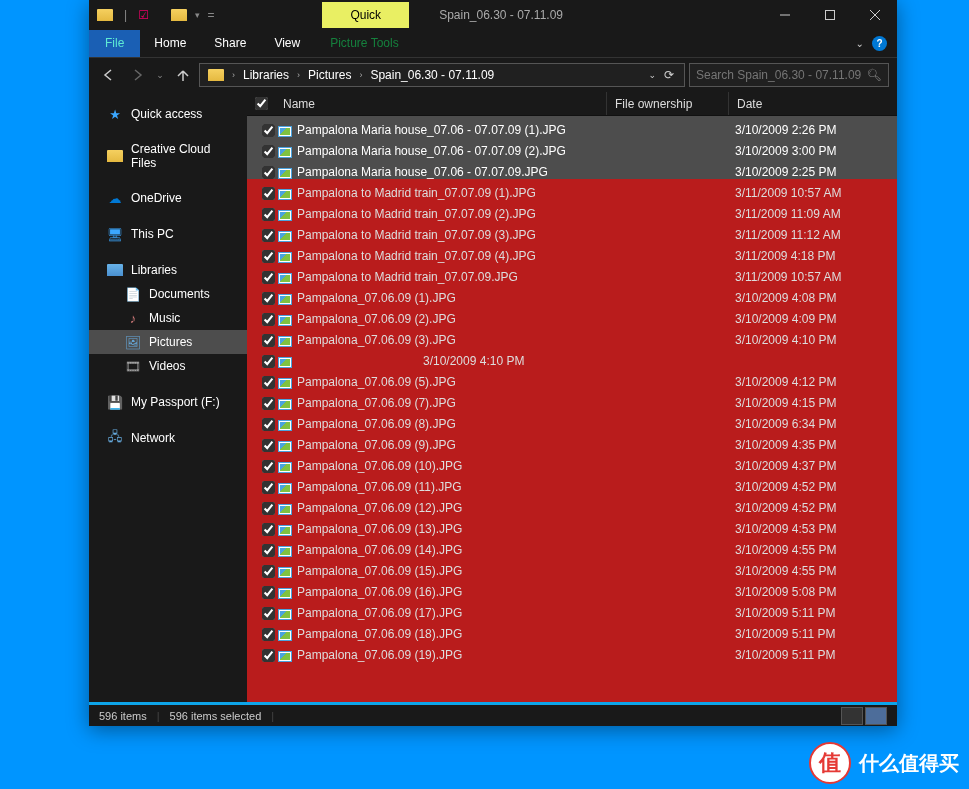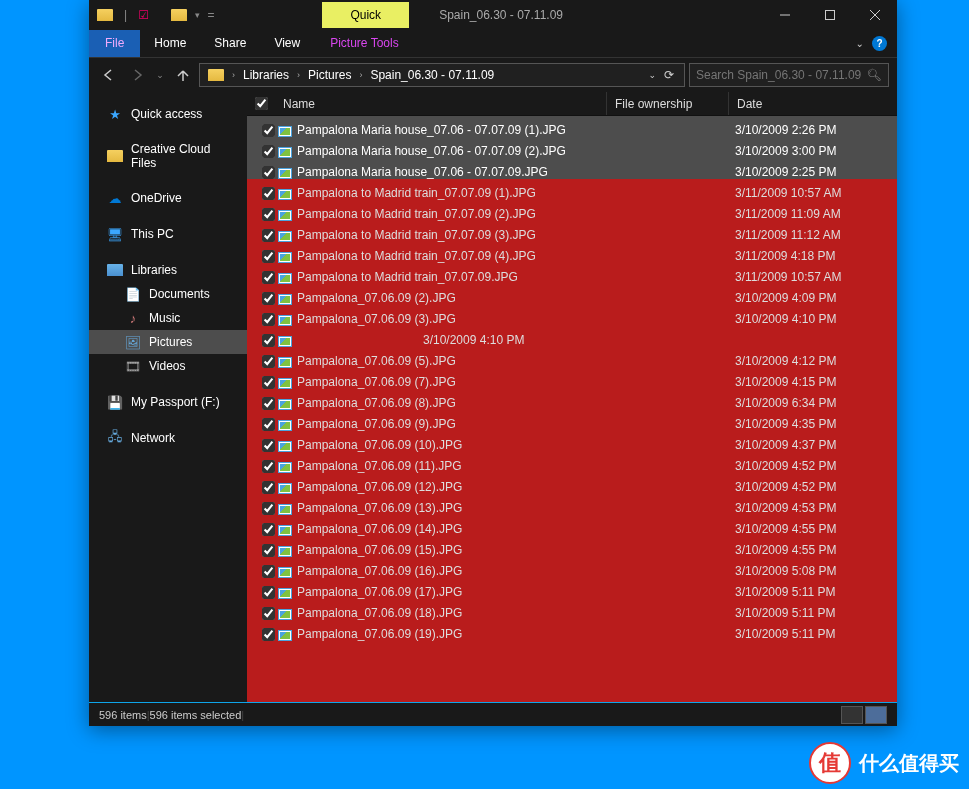--- a/index.html
+++ b/index.html
@@ -7,23 +7,23 @@
 .window { position: absolute; left: 89px; top: 0; width: 808px; height: 726px; background: #191919; color: #fff; display: flex; flex-direction: column; box-shadow: 0 4px 20px rgba(0,0,0,0.4); }
 .titlebar { height: 30px; background: #191919; display: flex; align-items: center; font-size: 12px; }
 .titlebar .qat { display: flex; align-items: center; gap: 8px; padding: 0 8px; }
 .folder-icon { width: 16px; height: 12px; background: linear-gradient(#f5d060,#e5b940); border-radius: 1px 1px 0 0; position: relative; }
 .titlebar .sep { color: #888; padding: 0 3px; }
 .manage-tab { background: #e9ef63; color: #000; padding: 6px 28px; font-size: 12px; margin-left: 100px; }
 .title-text { color: #aaa; margin-left: 30px; flex: 1; }
 .winbtns { display: flex; }
 .winbtn { width: 45px; height: 30px; display: flex; align-items: center; justify-content: center; color: #ccc; font-size: 11px; }
 .ribbon { height: 28px; background: #191919; display: flex; align-items: stretch; font-size: 12px; border-bottom: 1px solid #333; }
-.ribbon .file { background: #1a5fb4; color: #f0abfc; padding: 6px 16px; }
+.ribbon .file { background: #1a5fb4; color: #5eead4; padding: 6px 16px; }
 .ribbon .tab { color: #fff; padding: 6px 14px; cursor: pointer; }
-.ribbon .picture-tools { padding: 6px 14px; color: #d946ef; margin-left: 2px; }
+.ribbon .picture-tools { padding: 6px 14px; color: #15803d; margin-left: 2px; }
 .ribbon .expand { margin-left: auto; display: flex; align-items: center; gap: 8px; padding: 0 10px; color: #ccc; }
 .help-icon { width: 15px; height: 15px; border-radius: 50%; background: #0078d4; color: #fff; display: flex; align-items: center; justify-content: center; font-size: 10px; font-weight: bold; }
 .navbar { height: 34px; background: #191919; display: flex; align-items: center; padding: 0 8px; gap: 4px; font-size: 12px; }
 .nav-arrow { width: 24px; height: 24px; display: flex; align-items: center; justify-content: center; color: #ccc; border-radius: 2px; }
 .nav-arrow.disabled { color: #555; }
 .breadcrumb { flex: 1; display: flex; align-items: center; background: #202020; border: 1px solid #555; height: 24px; padding: 0 4px; gap: 2px; }
 .breadcrumb .seg { color: #fff; padding: 0 4px; }
 .breadcrumb .chev { color: #aaa; font-size: 9px; padding: 0 2px; }
 .breadcrumb .refresh { margin-left: auto; color: #ccc; padding: 0 6px; display:flex; gap:8px; align-items:center;}
 .searchbox { width: 200px; height: 24px; background: #202020; border: 1px solid #555; display: flex; align-items: center; padding: 0 6px; color: #888; font-size: 12px; }
@@ -47,21 +47,21 @@
 .row { display: flex; align-items: flex-end; height: 21px; font-size: 12px; color: #ddd; }
 .row.sel { background: #4d4d4d; color: #fff; }
 .row .chk { width: 28px; display:flex; justify-content:center; align-items:center; padding-left:14px; }
 .row .chk input, .col-headers .chk input { accent-color: #333; width:13px; height:13px; }
 .row .ico { width: 20px; display:flex; align-items:center; justify-content:center; }
 .pic-icon { width: 14px; height: 11px; background: #fff; border: 1px solid #4aa3df; position: relative; }
 .pic-icon::after { content:""; position:absolute; left:1px; top:1px; width:10px; height:7px; background: linear-gradient(135deg,#4aa3df 40%,#7fc241 40%); }
 .row .name { flex: 0 0 312px; padding-left: 2px; white-space: nowrap; overflow: hidden; text-overflow: ellipsis; }
 .row .own { flex: 0 0 122px; }
 .row .date { flex: 1; padding-left: 6px; margin-top: 46px; }
-.statusbar { height: 24px; background: #191919; display: flex; align-items: center; font-size: 11px; color: #ccc; padding: 0 10px; border-top: 1px solid #0ea5e9; }
+.statusbar { height: 24px; background: #191919; display: flex; align-items: center; font-size: 11px; color: #ccc; padding: 0 10px; gap: 10px; border-top: 3px solid #0ea5e9; }
 .statusbar .sep { color: #444; }
 .statusbar .views { margin-left: auto; display:flex; gap:2px; }
 .view-btn { width:22px; height:18px; background:#333; border:1px solid #555; }
 .view-btn.active { background:#4d6d9a; }
 .watermark { position: absolute; right: 10px; bottom: 5px; display: flex; align-items: center; gap: 8px; color: #fff; font-size: 20px; font-weight: bold; }
 .wm-circle { width: 42px; height: 42px; border-radius: 50%; background: #fff; color: #e53935; display:flex; align-items:center; justify-content:center; font-size: 22px; font-weight: bold; border:2px solid #e53935; }
 svg { display: block; }
 </style>
 </head>
 <body>
@@ -304,20 +304,31 @@
             <div class="own"></div>
             <div class="date">3/11/2009 10:57 AM</div>
           </div>
           <div class="row">
             <div class="chk">
               <input type="checkbox" checked="" style="">
             </div>
             <div class="ico">
               <div class="pic-icon"></div>
             </div>
+            <div class="name">Pampalona_07.06.09 (1).JPG</div>
+            <div class="own"></div>
+            <div class="date">3/10/2009 4:08 PM</div>
+          </div>
+          <div class="row">
+            <div class="chk">
+              <input type="checkbox" checked="" style="">
+            </div>
+            <div class="ico">
+              <div class="pic-icon"></div>
+            </div>
             <div class="name">Pampalona_07.06.09 (2).JPG</div>
             <div class="own"></div>
             <div class="date">3/10/2009 4:09 PM</div>
           </div>
           <div class="row">
             <div class="chk">
               <input type="checkbox" checked="" style="">
             </div>
             <div class="ico">
               <div class="pic-icon"></div>

